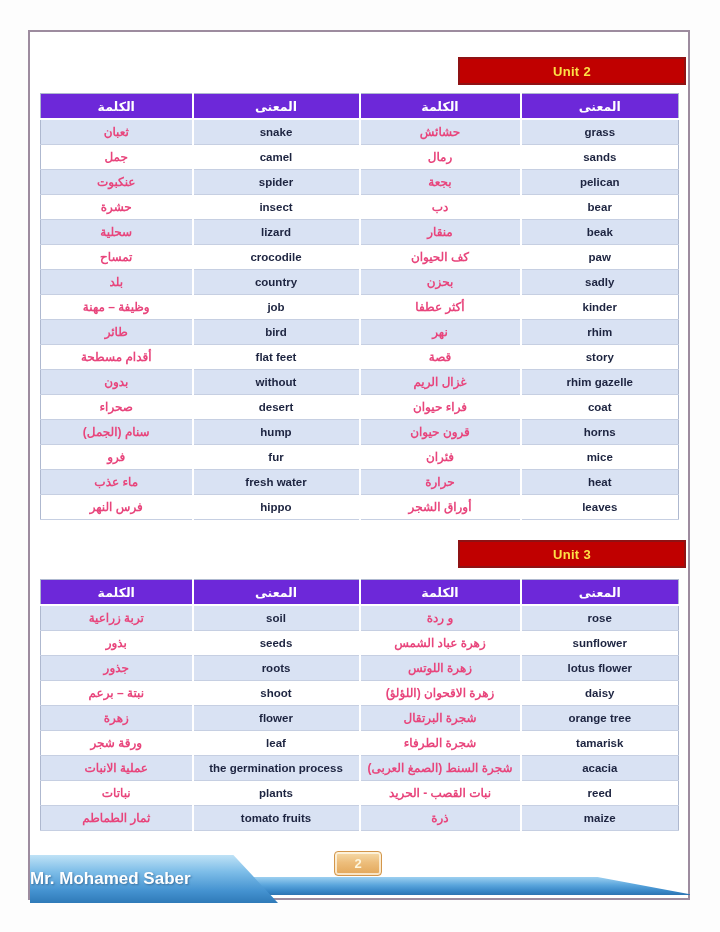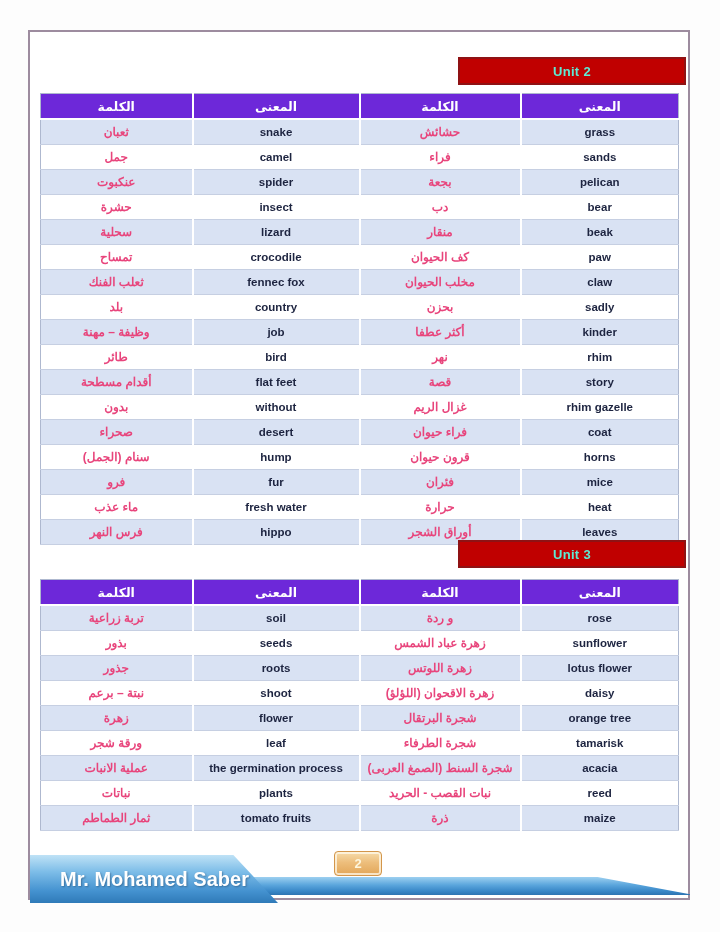--- a/index.html
+++ b/index.html
@@ -8,21 +8,21 @@
     background:#fdfdfd;
     font-family:"Liberation Sans","DejaVu Sans",sans-serif;
   }
   .page-border{
     position:absolute;left:28px;top:30px;width:662px;height:870px;
     border:2px solid #9d8c9f;box-sizing:border-box;background:#ffffff;
   }
   .unit-banner{
     position:absolute;left:458px;width:228px;height:28px;box-sizing:border-box;
     background:#c00000;border:2px solid #8f1214;
-    color:#5eead4;font-weight:bold;font-size:13px;
+    color:#fde047;font-weight:bold;font-size:13px;
     display:flex;align-items:center;justify-content:center;
     letter-spacing:.3px;
   }
   #unit2-banner{top:57px;}
   #unit3-banner{top:540px;}
   table.vocab{
     position:absolute;left:40px;width:638px;
     border-collapse:collapse;table-layout:fixed;
     border:1px solid #aeb8cf;
   }
@@ -53,22 +53,22 @@
     box-shadow:0 3px 4px rgba(90,90,90,.35);
   }
   .footer-plate{
     position:absolute;left:30px;top:855px;width:248px;height:48px;
     background:linear-gradient(180deg,#bfe2f6 0%,#7dbde8 35%,#4492d0 75%,#2f7ab8 100%);
     clip-path:polygon(0 0,82% 0,100% 100%,0 100%);
     display:flex;align-items:center;
     box-shadow:2px 3px 4px rgba(80,80,80,.35);
   }
   .footer-name{
-    color:#ffffff;font-weight:bold;font-size:20px;
-    padding-left:30px;text-shadow:1px 1px 2px rgba(30,70,110,.55);
+    color:#ffffff;font-weight:bold;font-size:17px;
+    text-shadow:1px 1px 2px rgba(30,70,110,.55);
     white-space:nowrap;
   }
   .page-number-badge{
     position:absolute;left:334px;top:851px;width:48px;height:25px;box-sizing:border-box;
     background:linear-gradient(180deg,#f6dcab 0%,#edbe7c 45%,#e2a658 100%);
     border:1px solid #d3964b;border-radius:4px;
     box-shadow:inset 0 0 0 2px rgba(255,250,235,.75);
     color:#fdf6dd;font-weight:bold;font-size:13px;
     display:flex;align-items:center;justify-content:center;
   }
@@ -100,21 +100,21 @@
   <tbody>
       <tr>
         <td class="ar">ثعبان</td>
         <td class="en">snake</td>
         <td class="ar">حشائش</td>
         <td class="en">grass</td>
       </tr>
       <tr>
         <td class="ar">جمل</td>
         <td class="en">camel</td>
-        <td class="ar">فراء</td>
+        <td class="ar">رمال</td>
         <td class="en">sands</td>
       </tr>
       <tr>
         <td class="ar">عنكبوت</td>
         <td class="en">spider</td>
         <td class="ar">بجعة</td>
         <td class="en">pelican</td>
       </tr>
       <tr>
         <td class="ar">حشرة</td>
@@ -126,26 +126,20 @@
         <td class="ar">سحلية</td>
         <td class="en">lizard</td>
         <td class="ar">منقار</td>
         <td class="en">beak</td>
       </tr>
       <tr>
         <td class="ar">تمساح</td>
         <td class="en">crocodile</td>
         <td class="ar">كف الحيوان</td>
         <td class="en">paw</td>
-      </tr>
-      <tr>
-        <td class="ar">ثعلب الفنك</td>
-        <td class="en">fennec fox</td>
-        <td class="ar">مخلب الحيوان</td>
-        <td class="en">claw</td>
       </tr>
       <tr>
         <td class="ar">بلد</td>
         <td class="en">country</td>
         <td class="ar">بحزن</td>
         <td class="en">sadly</td>
       </tr>
       <tr>
         <td class="ar">وظيفة – مهنة</td>
         <td class="en">job</td>

